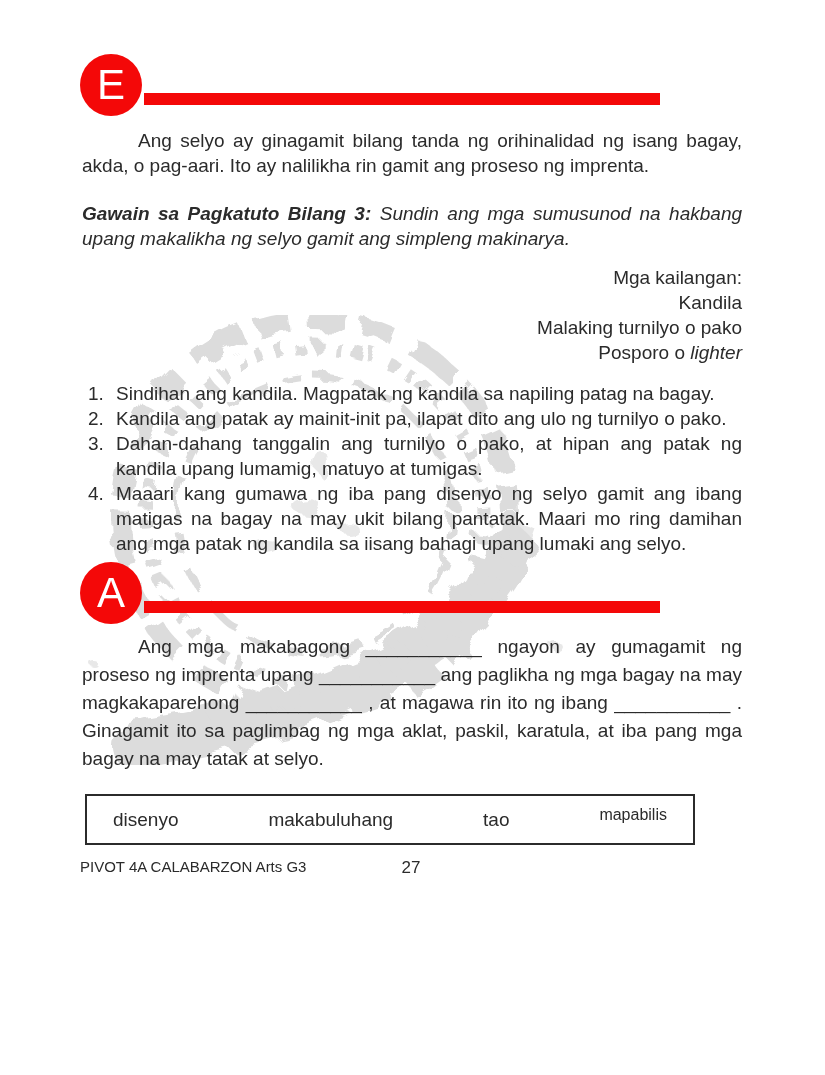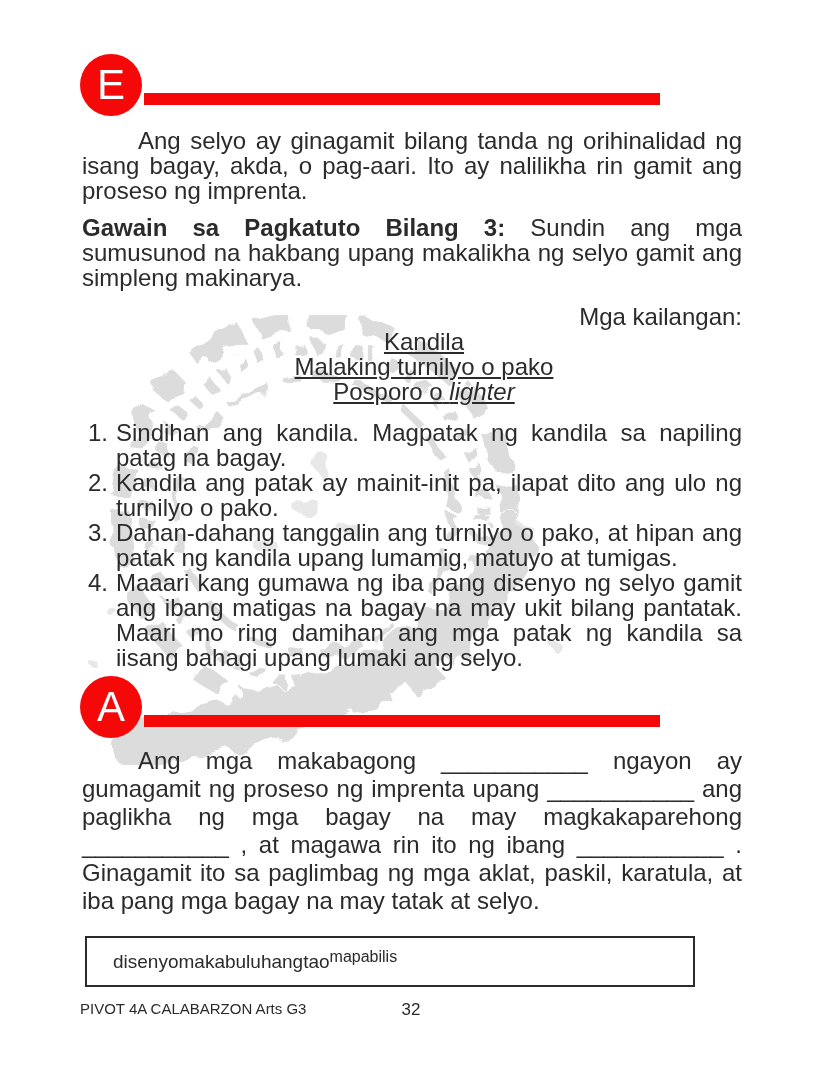--- a/index.html
+++ b/index.html
@@ -50,30 +50,30 @@
   .badge-rule {
     height: 12px;
     width: 516px;
     background: var(--accent);
     margin-left: 2px;
     margin-bottom: 11px;
     flex: 0 0 auto;
   }
 
   .bodytext {
-    font-size: 24px;
+    font-size: 19px;
     line-height: 25px;
     text-align: justify;
   }
   .intro { margin-top: 12px; text-indent: 56px; }
-  .activity { margin-top: 12px; }
+  .activity { margin-top: 23px; font-style: italic; }
   .activity b { font-weight: bold; }
 
   .materials { margin-top: 14px; }
-  .materials .mat-item { margin-left: 24px; text-align: center; text-decoration: underline; }
+  .materials .mat-item { margin-left: 24px; text-align: right; }
   .materials .lbl { text-align: right; }
   .mat-item i { font-style: italic; }
 
   ol.steps {
     margin-top: 16px;
     list-style: none;
     counter-reset: step;
     margin-left: 6px;
   }
   ol.steps li {
@@ -95,21 +95,21 @@
   }
 
   .wordbank {
     margin-top: 21px;
     margin-left: 3px;
     width: 610px;
     height: 51px;
     border: 2px solid #2b2b2b;
     display: flex;
     align-items: center;
-    justify-content: flex-start;
+    justify-content: space-between;
     padding: 0 26px;
     font-size: 19px;
   }
   .wordbank .word { display: inline-block; }
   .wordbank .word.raised { transform: translateY(-5px); font-size: 16px; }
 
   .footer {
     position: relative;
     margin-top: 13px;
     margin-left: -2px;
@@ -196,17 +196,17 @@
 
     <div class="wordbank">
       <span class="word">disenyo</span>
       <span class="word">makabuluhang</span>
       <span class="word">tao</span>
       <span class="word raised">mapabilis</span>
     </div>
 
     <div class="footer">
       <span class="credit">PIVOT 4A CALABARZON Arts G3</span>
-      <span class="pagenum">32</span>
+      <span class="pagenum">27</span>
     </div>
 
   </div>
 </div>
 
 </body></html>

